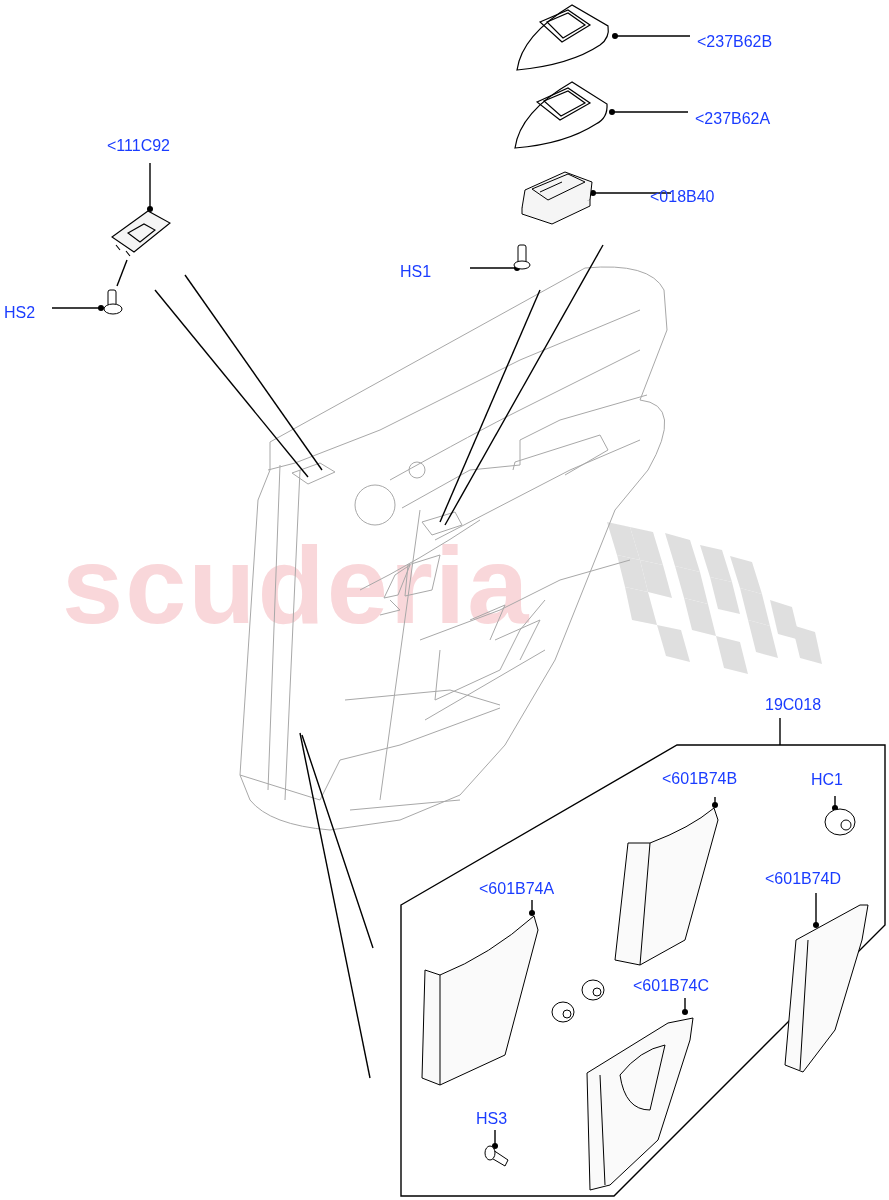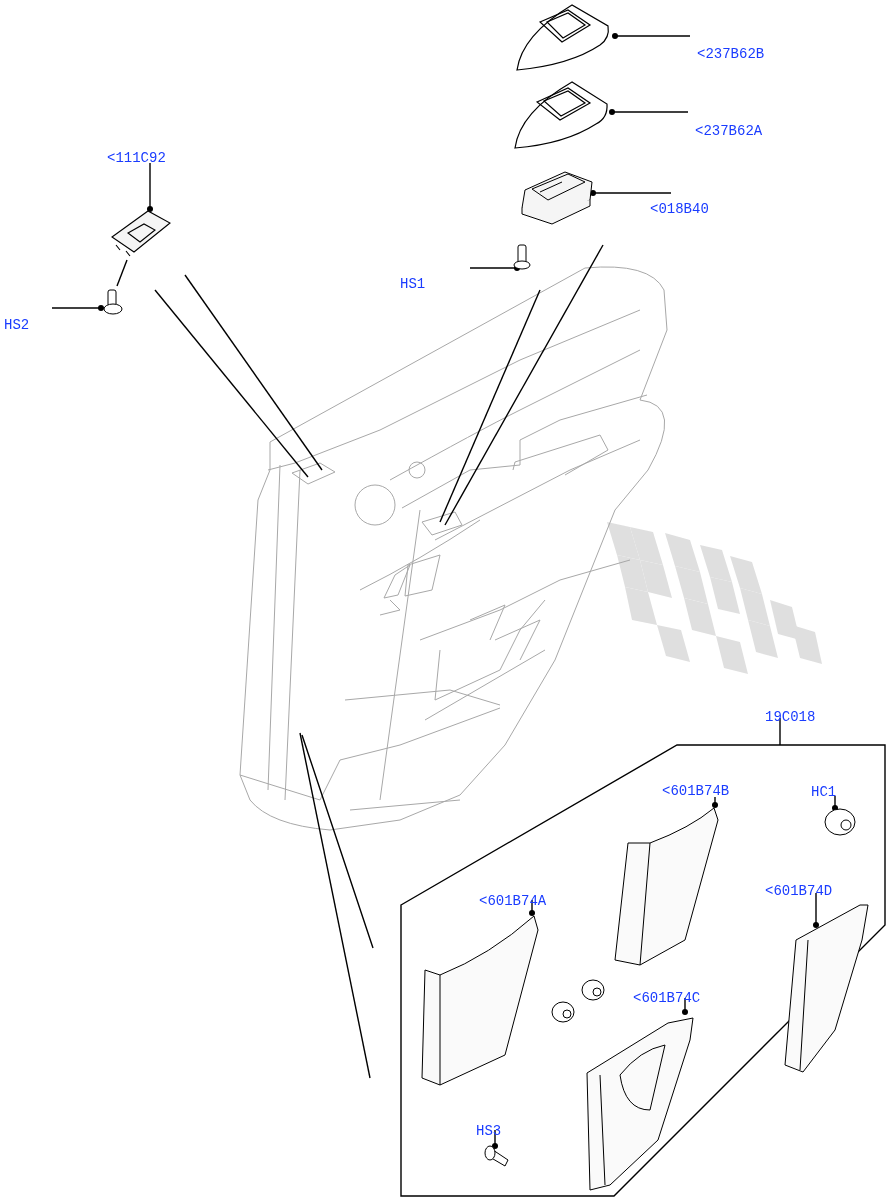--- a/index.html
+++ b/index.html
@@ -1,26 +1,27 @@
 <!DOCTYPE html>
 <html><head>
 <meta charset="utf-8">
 <style>
   html, body { margin: 0; padding: 0; background: #ffffff; }
   #canvas { position: relative; width: 889px; height: 1200px; overflow: hidden; background: #ffffff; font-family: "Liberation Sans", sans-serif; }
   svg.art { position: absolute; left: 0; top: 0; }
-  .callout { position: absolute; color: #1a3cff; font-size: 14px; line-height: 18px; white-space: nowrap; font-family: Liberation Mono, monospace; cursor: pointer; margin-top: 12px; }
+  .callout { position: absolute; color: #1a3cff; font-size: 16px; line-height: 18px; white-space: nowrap; font-family: Liberation Sans, sans-serif; cursor: pointer; }
   .wm-big { position: absolute; left: 62px; top: 530px; font-size: 110px; font-weight: bold; color: #f9d7da; letter-spacing: 2px; line-height: 110px; font-family: "Liberation Sans", sans-serif; }
   .wm-small { position: absolute; left: 66px; top: 642px; font-size: 40px; color: #e8e8e8; letter-spacing: 58px; line-height: 40px; font-family: "Liberation Sans", sans-serif; }
 </style>
 </head>
 <body>
 
 <div id="canvas">
 
+  <div class="wm-big">scuderia</div>
 
   <svg class="art" width="889" height="1200" viewBox="0 0 889 1200">
 
     <g fill="#dcdcdc" opacity="0.9">
       <polygon points="607,522 630,527 640,560 617,555"></polygon>
       <polygon points="630,527 653,532 663,565 640,560"></polygon>
       <polygon points="665,533 690,540 700,572 675,566"></polygon>
       <polygon points="700,545 722,550 732,582 710,577"></polygon>
       <polygon points="730,556 752,562 762,594 740,588"></polygon>
       <polygon points="617,555 640,560 648,592 625,587"></polygon>

